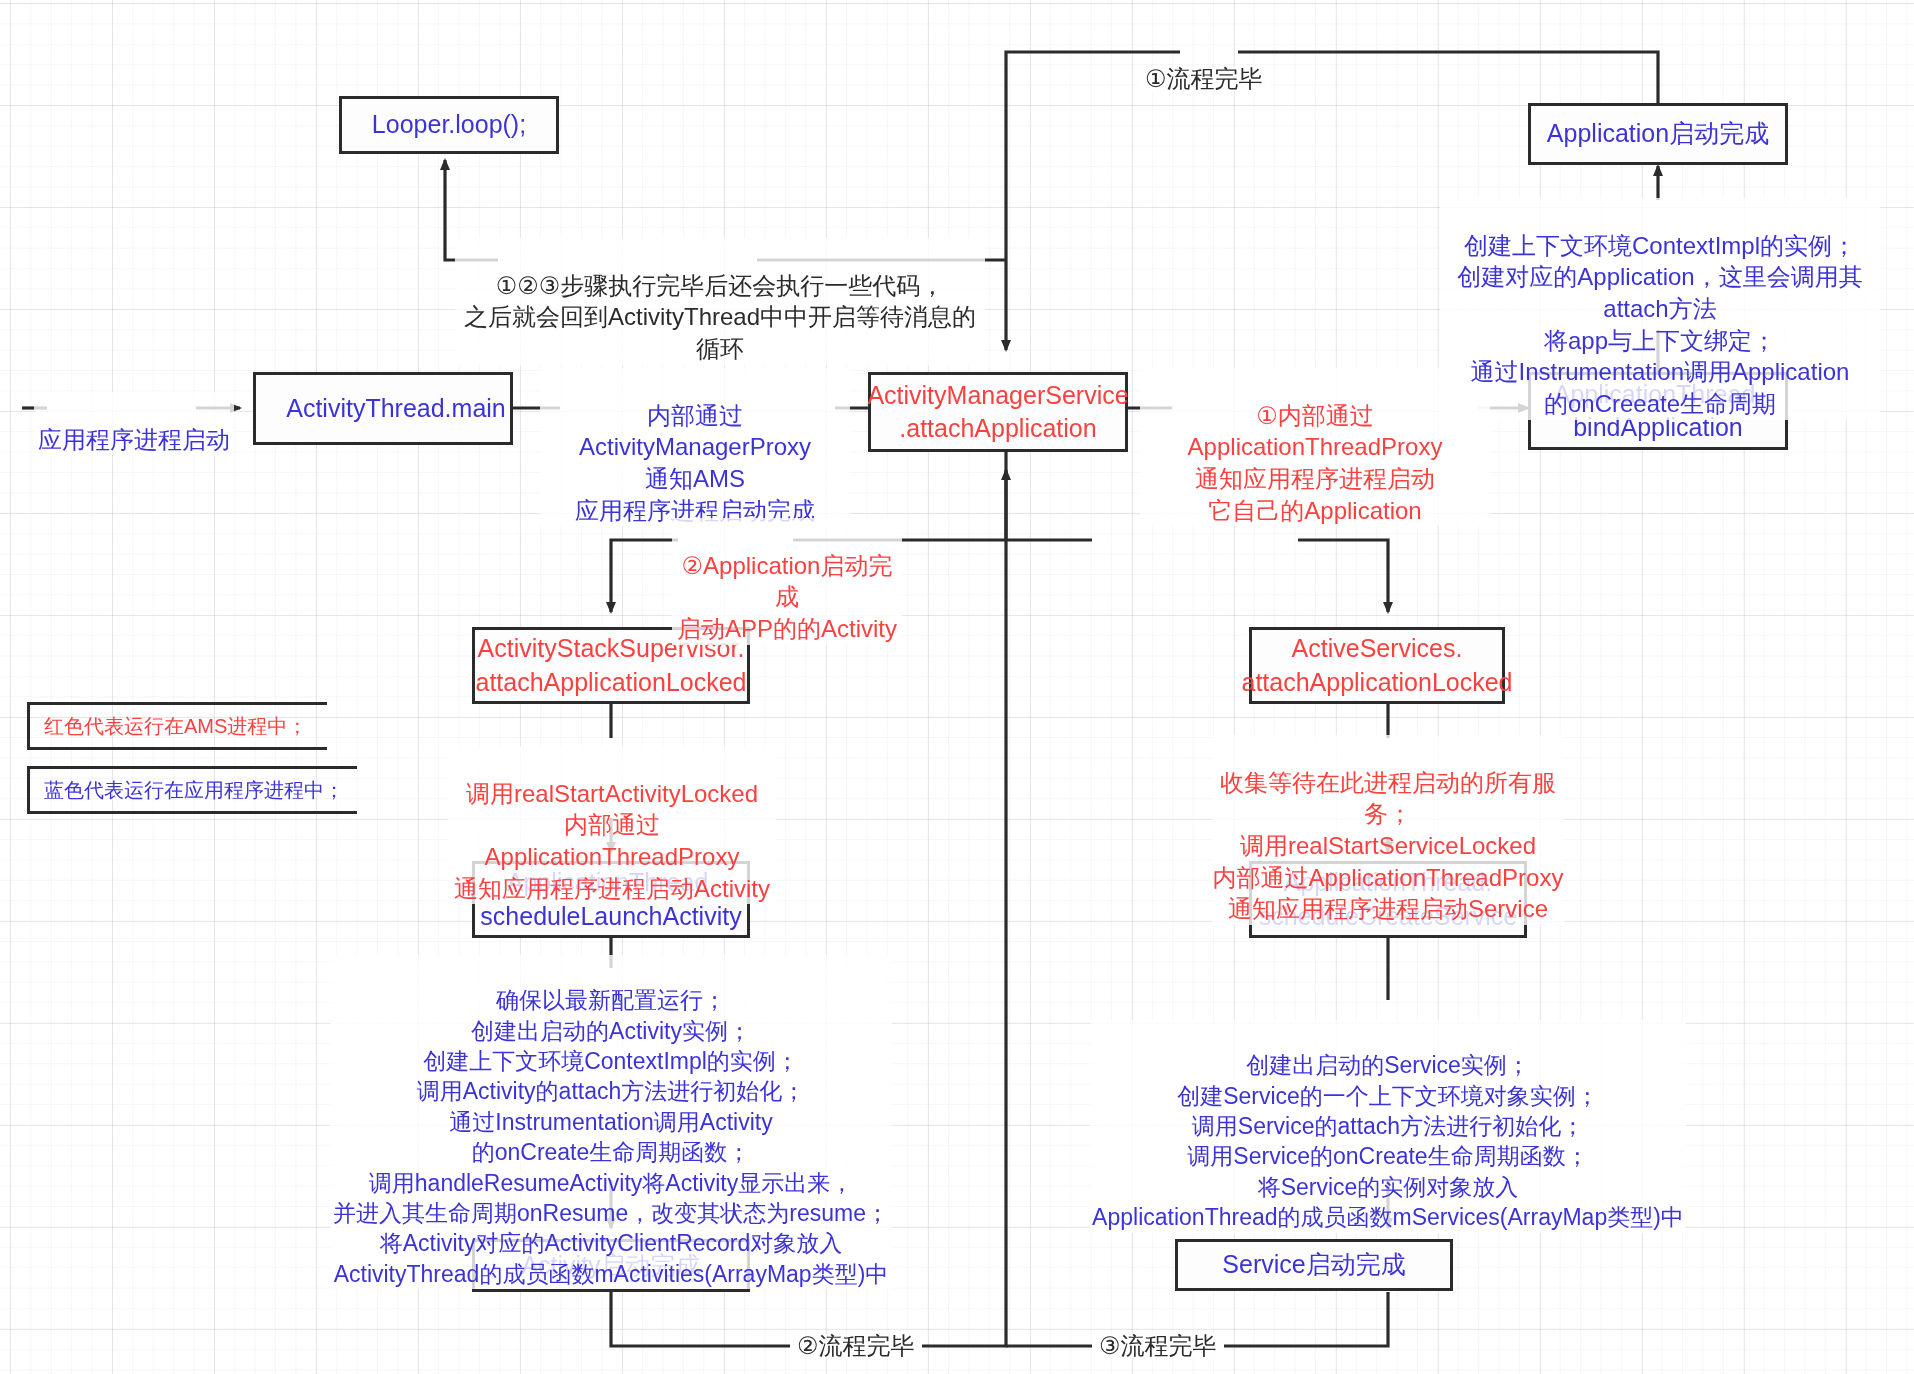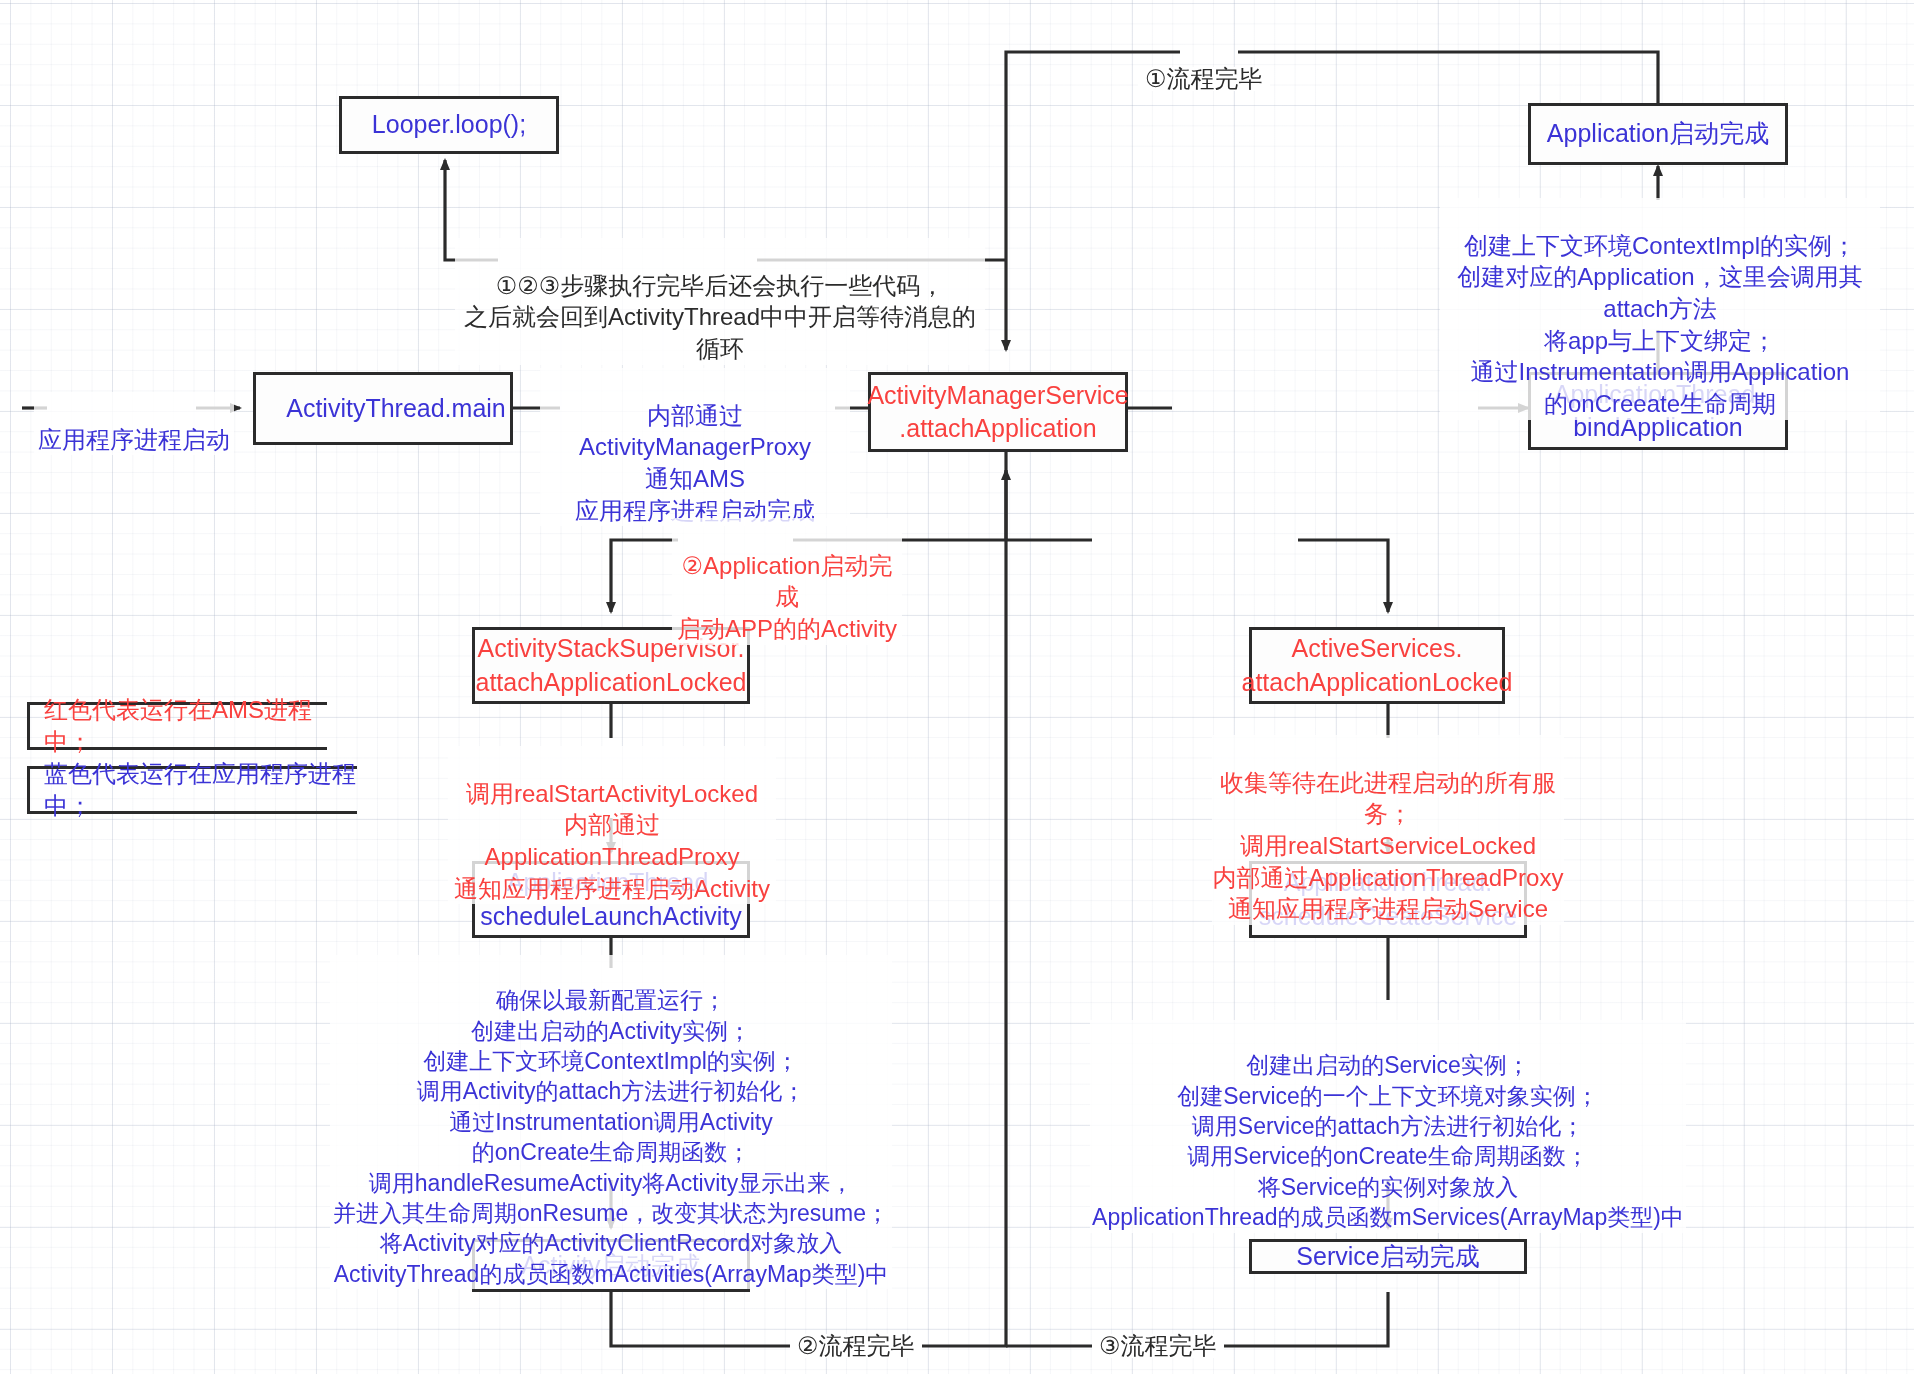--- a/index.html
+++ b/index.html
@@ -57,21 +57,21 @@
   .lbl.small { font-size: 23px; }
   .legend {
     position: absolute;
     display: flex;
     align-items: center;
     box-sizing: border-box;
     border-left: 3px solid #2b2b2b;
     border-top: 3px solid #2b2b2b;
     border-bottom: 3px solid #2b2b2b;
     padding-left: 14px;
-    font-size: 24px;
+    font-size: 20px;
     background: transparent;
   }
   .edgetext {
     position: absolute;
     font-size: 24px;
     color: #2b2b2b;
     background: #ffffff;
     padding: 0 7px;
     white-space: nowrap;
     line-height: 1;
@@ -175,34 +175,39 @@
 
   <div class="node blue" style="left:1249px; top:861px; width:278px; height:77px;">
     <span>ApplicationThread.
 scheduleCreateService</span>
   </div>
 
   <div class="node blue" style="left:472px; top:1239px; width:278px; height:53px;">
     <span>Activity启动完成</span>
   </div>
 
-  <div class="node blue" style="left:1249px; top:1239px; width:278px; height:35px;">
+  <div class="node blue" style="left:1175px; top:1239px; width:278px; height:52px;">
     <span>Service启动完成</span>
   </div>
 
   <div class="lbl blue" style="left:34px; top:392px; width:200px;">
     <span>应用程序进程启动</span>
   </div>
 
   <div class="lbl blue" style="left:540px; top:368px; width:310px;">
     <span>内部通过ActivityManagerProxy
 通知AMS
 应用程序进程启动完成</span>
   </div>
 
+  <div class="lbl red" style="left:1140px; top:368px; width:350px;">
+    <span>①内部通过ApplicationThreadProxy
+通知应用程序进程启动
+它自己的Application</span>
+  </div>
 
   <div class="lbl blue" style="left:1440px; top:198px; width:440px;">
     <span>创建上下文环境ContextImpl的实例；
 创建对应的Application，这里会调用其attach方法
 将app与上下文绑定；
 通过Instrumentation调用Application
 的onCreeate生命周期</span>
   </div>
 
   <div class="lbl" style="left:455px; top:238px; width:530px; color:#2b2b2b;">

